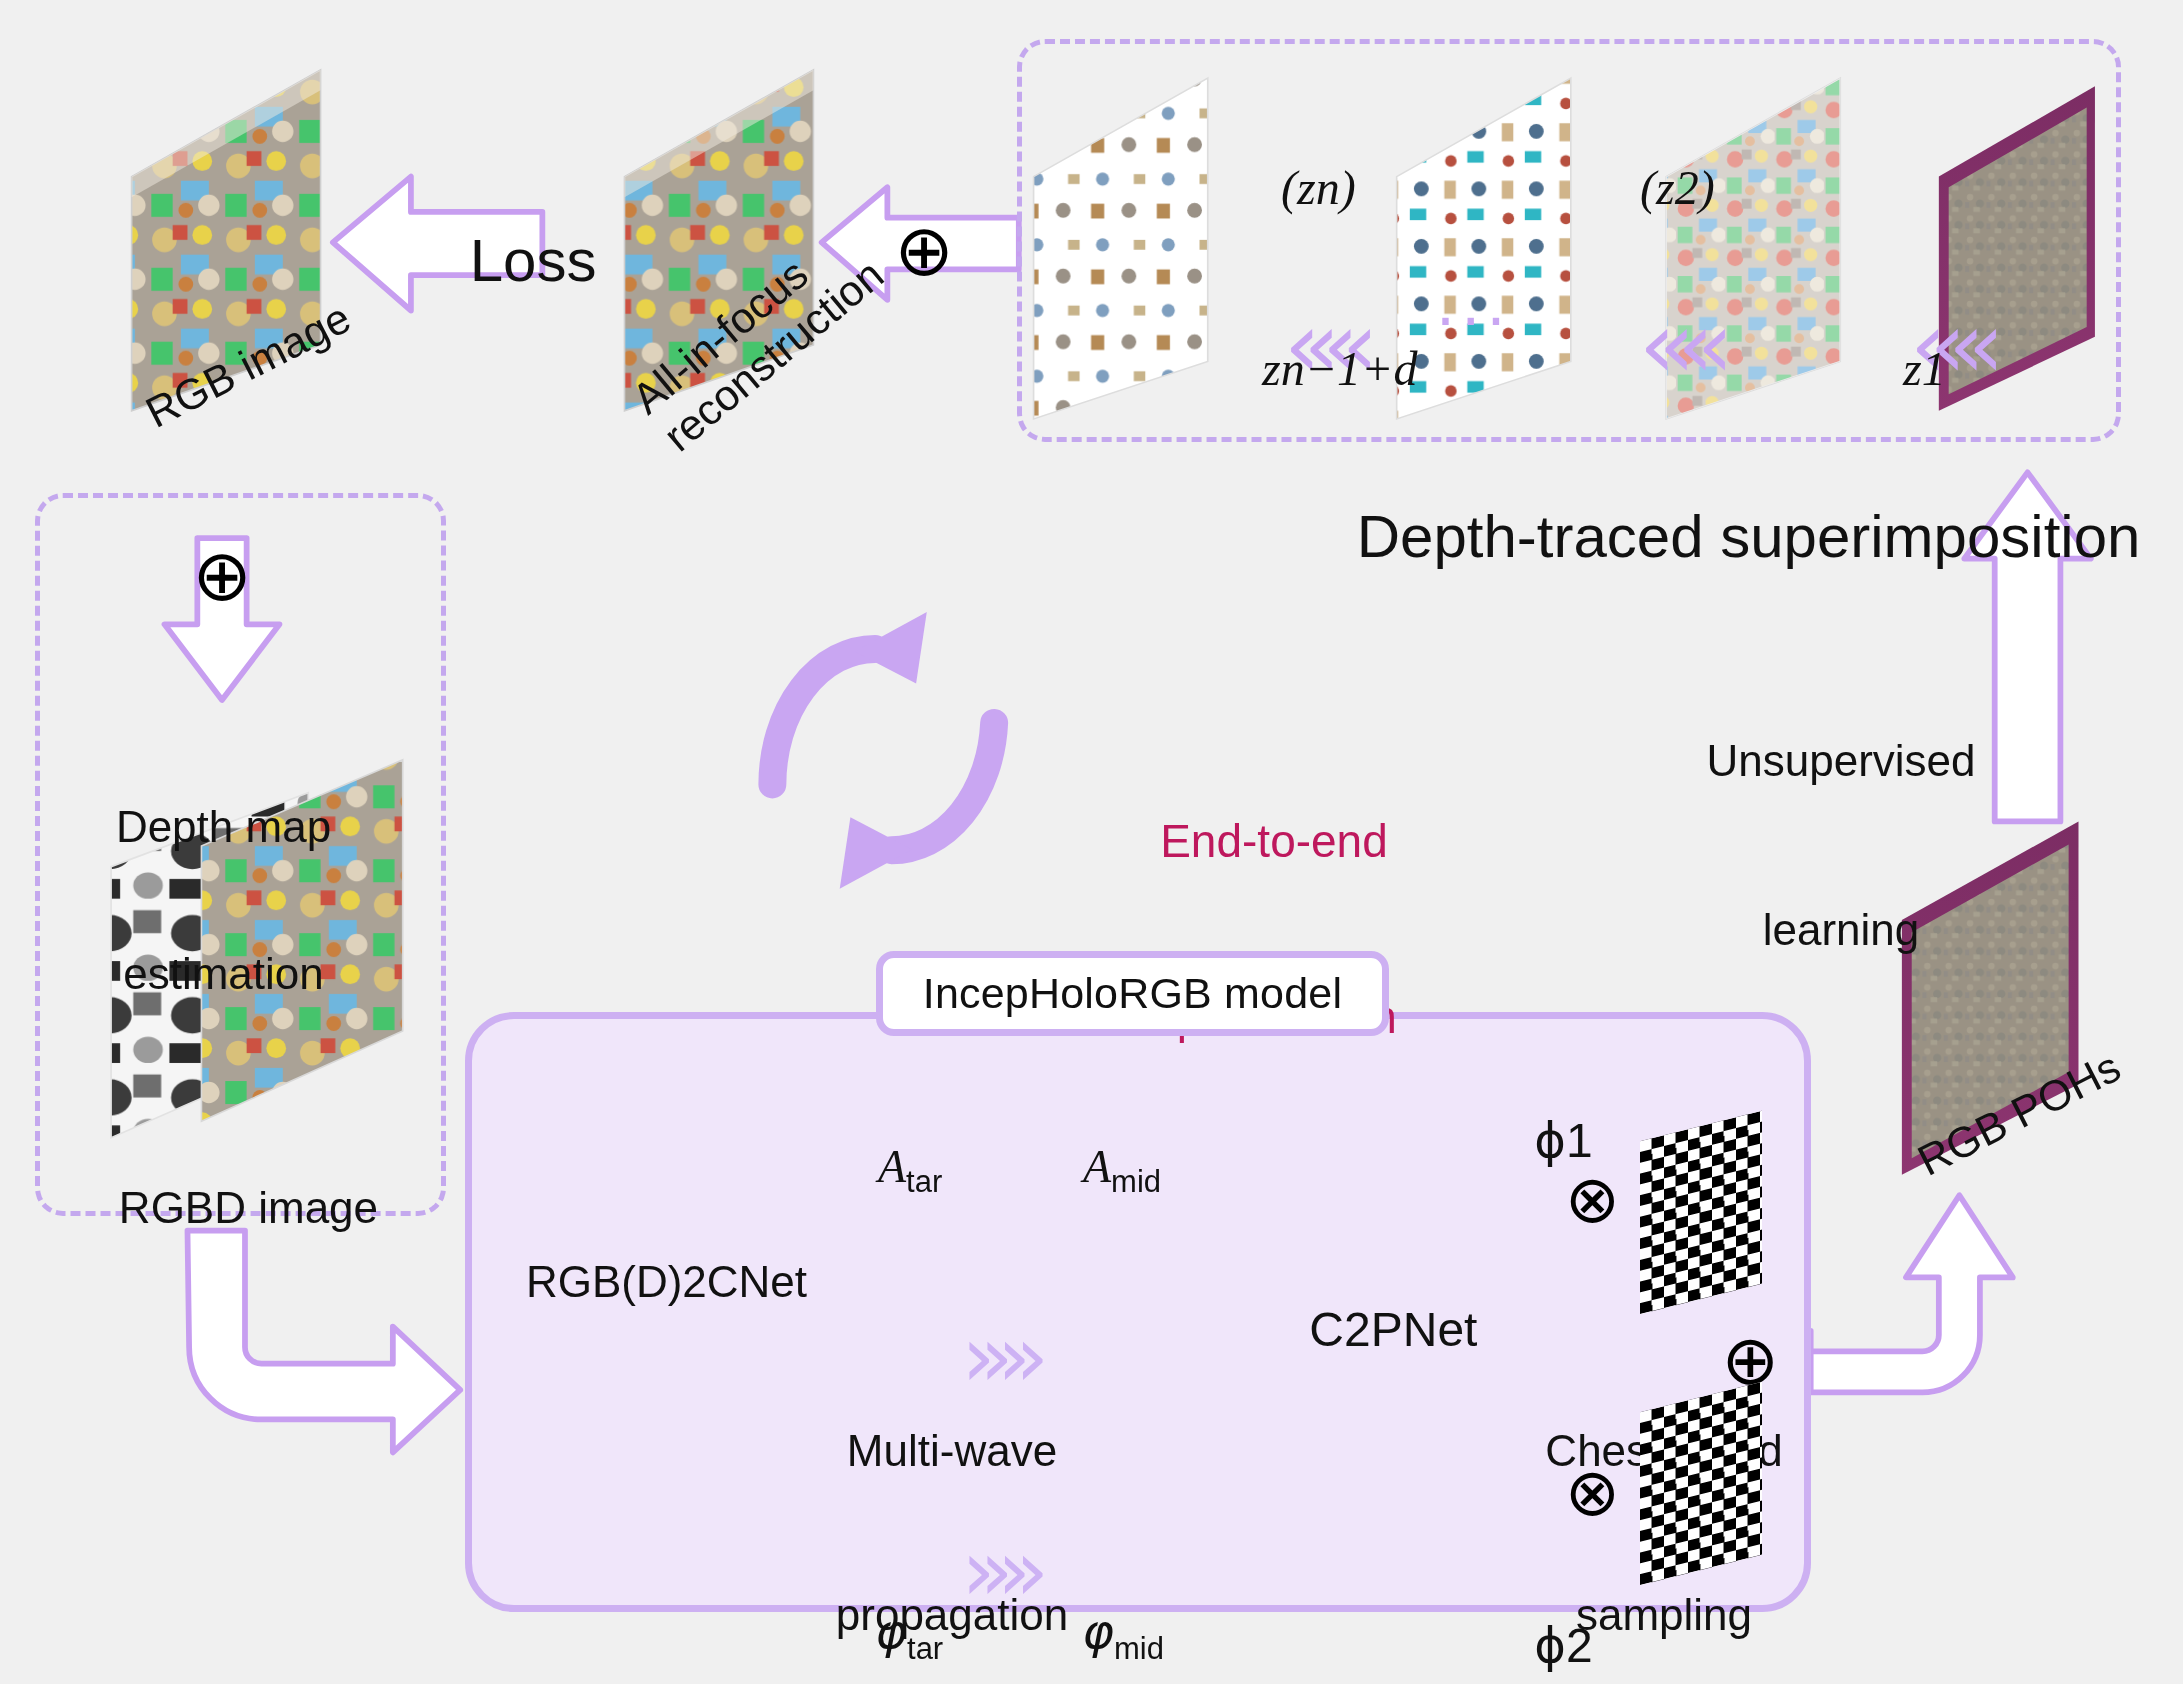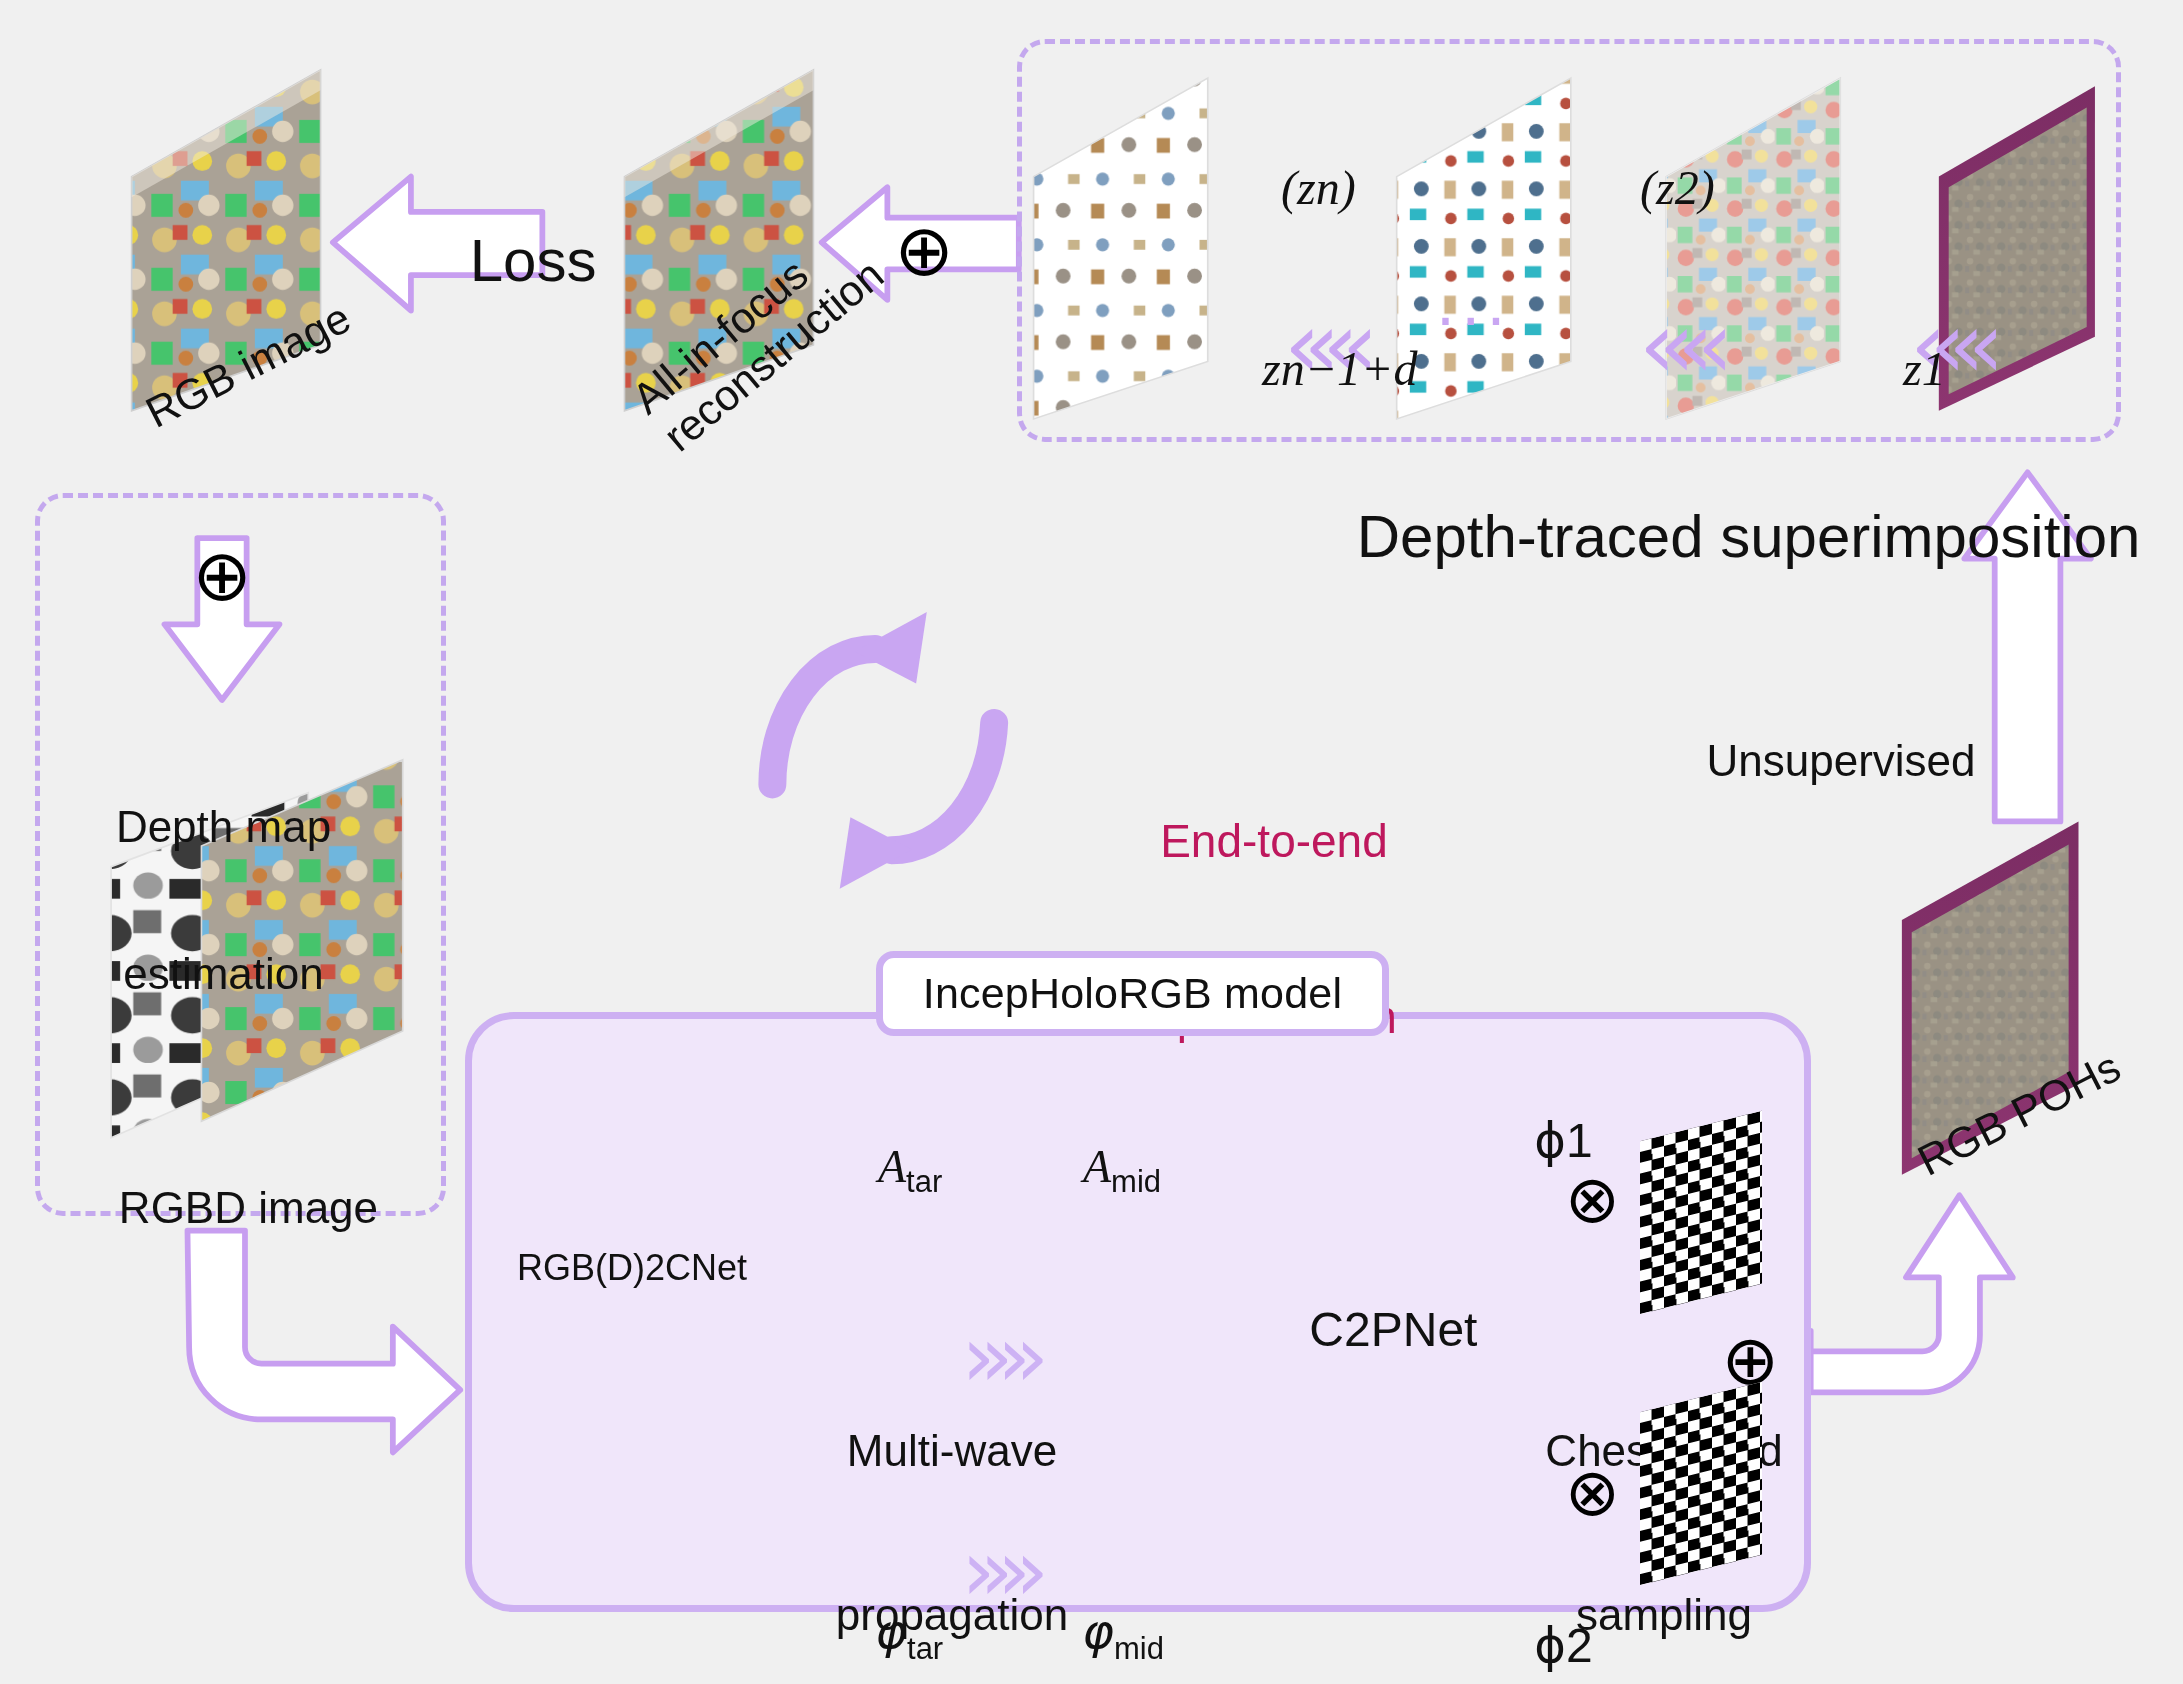--- a/index.html
+++ b/index.html
@@ -427,23 +427,24 @@
     <span>RGBD image</span>
   </div>
 
   <div class="lbl c purple" style="left:1093px;top:694px;width:362px;font-size:46px;line-height:1.28;">
     <span style="display:block;">End-to-end</span>
     <span style="display:block;">optimization</span>
   </div>
 
   <div class="lbl c" style="left:1693px;top:620px;width:296px;font-size:44px;line-height:1.28;">
     <span style="display:block;">Unsupervised</span>
-  </div>
-
-  <div class="lbl" style="left:477px;top:1208px;font-size:36px;text-align:right;">
+    <span style="display:block;">learning</span>
+  </div>
+
+  <div class="lbl" style="left:477px;top:1208px;font-size:44px;text-align:right;">
     <span>RGB(D)2CNet</span>
   </div>
   <div class="lbl" style="left:1256px;top:1249px;font-size:48px;">
     <span>C2PNet</span>
   </div>
   <div class="lbl c" style="left:804px;top:1315px;width:296px;font-size:44px;line-height:1.24;">
     <span style="display:block;">Multi-wave</span>
     <span style="display:block;">propagation</span>
   </div>
   <div class="lbl c" style="left:1504px;top:1315px;width:320px;font-size:44px;line-height:1.24;">

